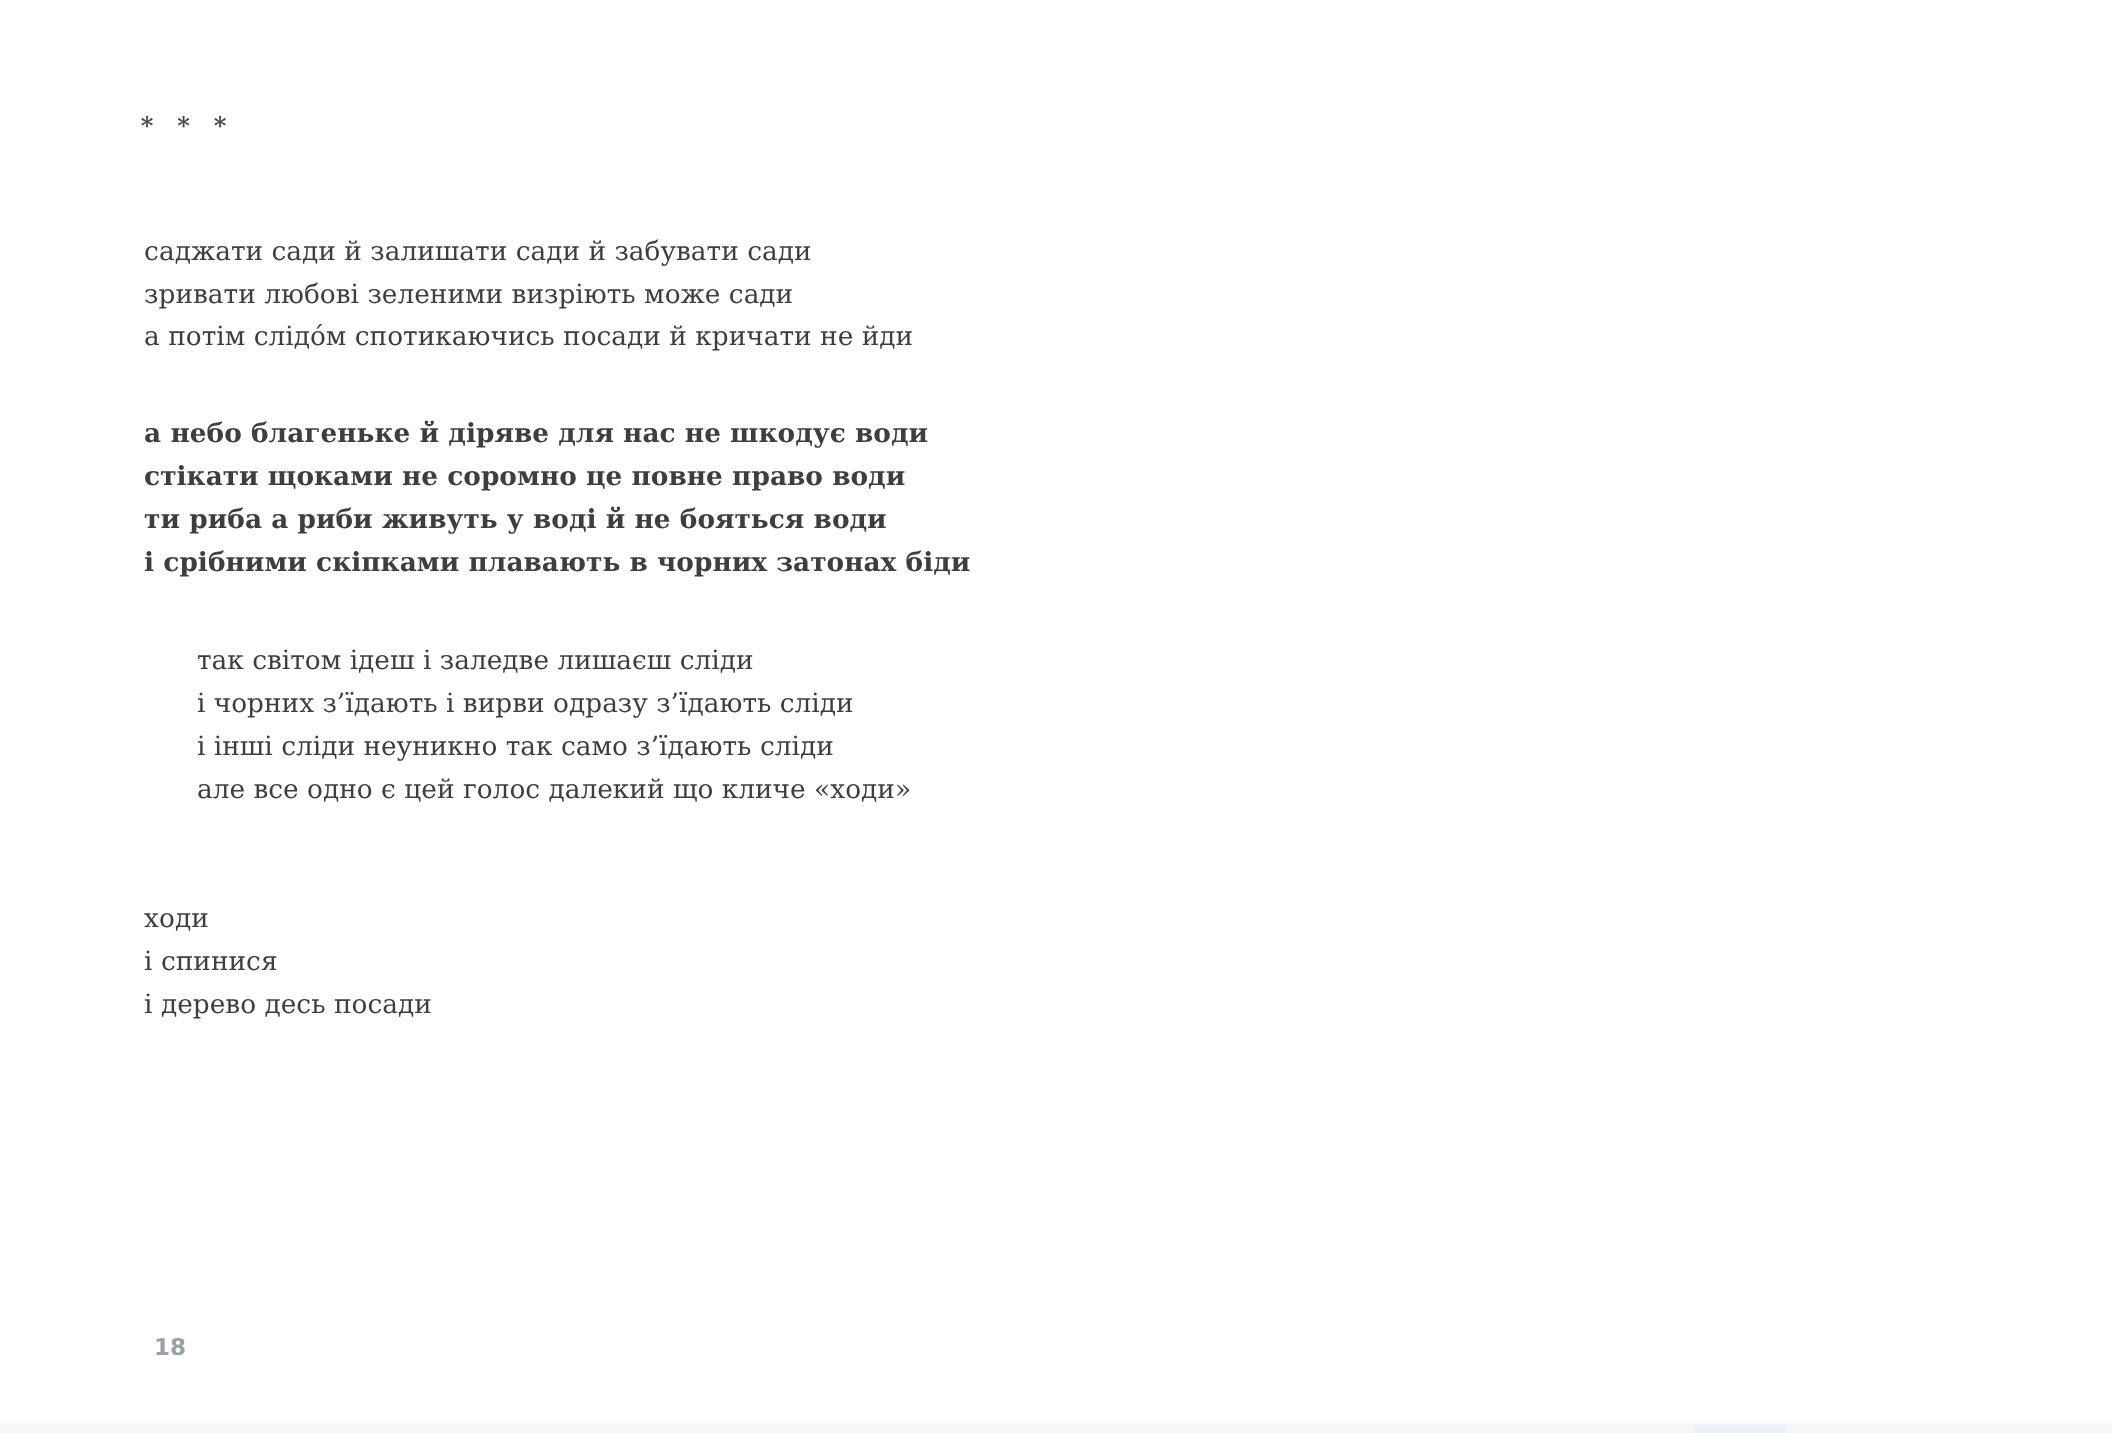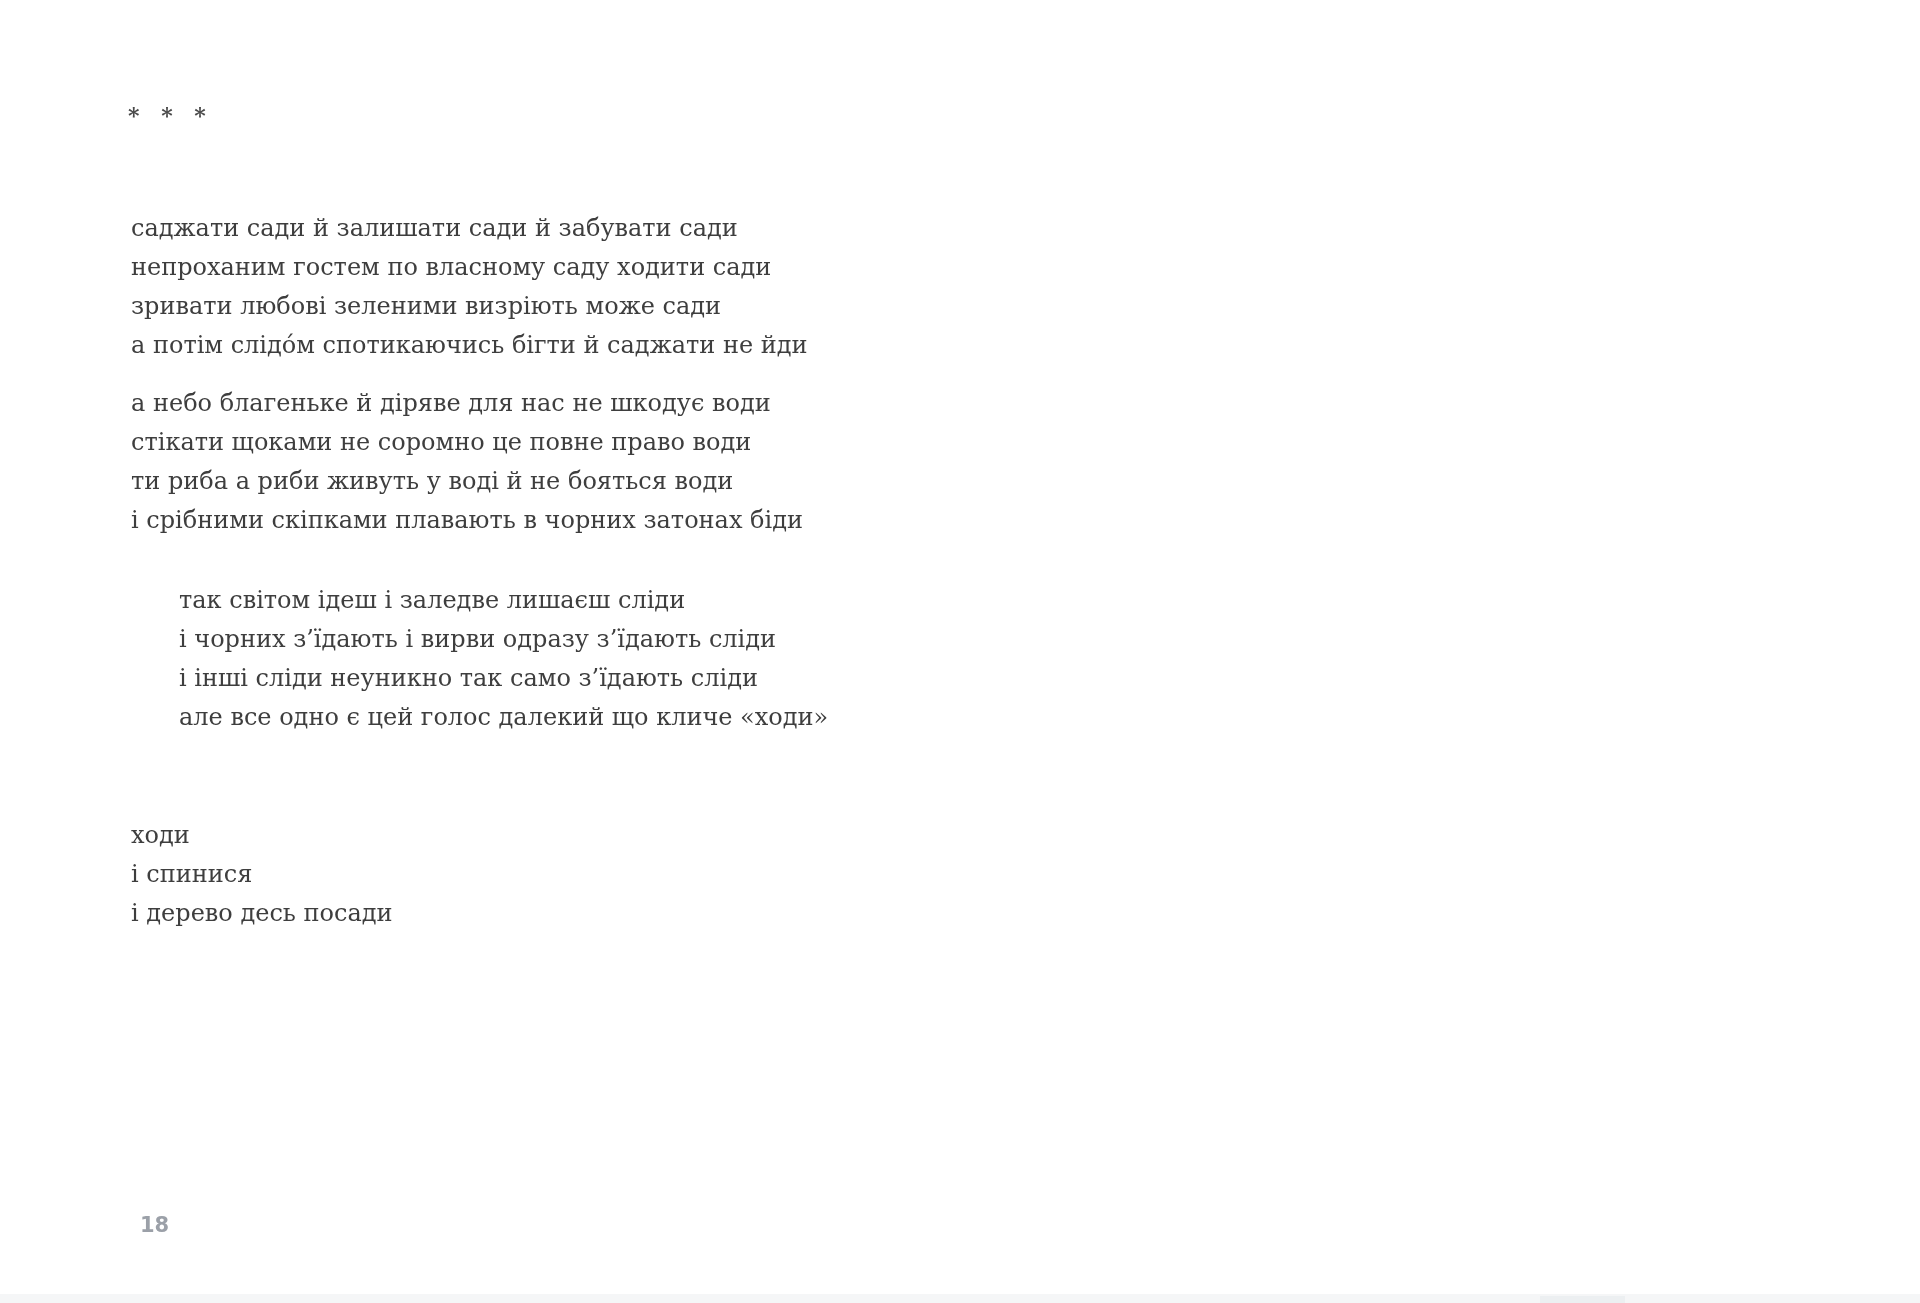--- a/index.html
+++ b/index.html
@@ -56,26 +56,25 @@
 </head>
 <body>
 
 <div class="spread">
 
   <div class="page left">
     <div class="poem-marker">* * *</div>
 
     <div class="stanza" style="left:131px;top:189px;margin-top:20px;">
         <div class="line">саджати сади й залишати сади й забувати сади</div>
-        <div class="line">непроханим гостем по власному саду ходити сади</div>
         <div class="line">зривати любові зеленими визріють може сади</div>
-        <div class="line">а потім слідо́м спотикаючись бігти й саджати не йди</div>
+        <div class="line">а потім слідо́м спотикаючись посади й кричати не йди</div>
       </div>
 
-    <div class="stanza" style="left:131px;top:384px;">
+    <div class="stanza" style="left:131px;top:374px;font-weight:bold;">
         <div class="line">а небо благеньке й діряве для нас не шкодує води</div>
         <div class="line">стікати щоками не соромно це повне право води</div>
         <div class="line">ти риба а риби живуть у воді й не бояться води</div>
         <div class="line">і срібними скіпками плавають в чорних затонах біди</div>
       </div>
 
     <div class="stanza" style="left:131px;top:581px;margin-left:48px;">
         <div class="line">так світом ідеш і заледве лишаєш сліди</div>
         <div class="line">і чорних з’їдають і вирви одразу з’їдають сліди</div>
         <div class="line">і інші сліди неуникно так само з’їдають сліди</div>

